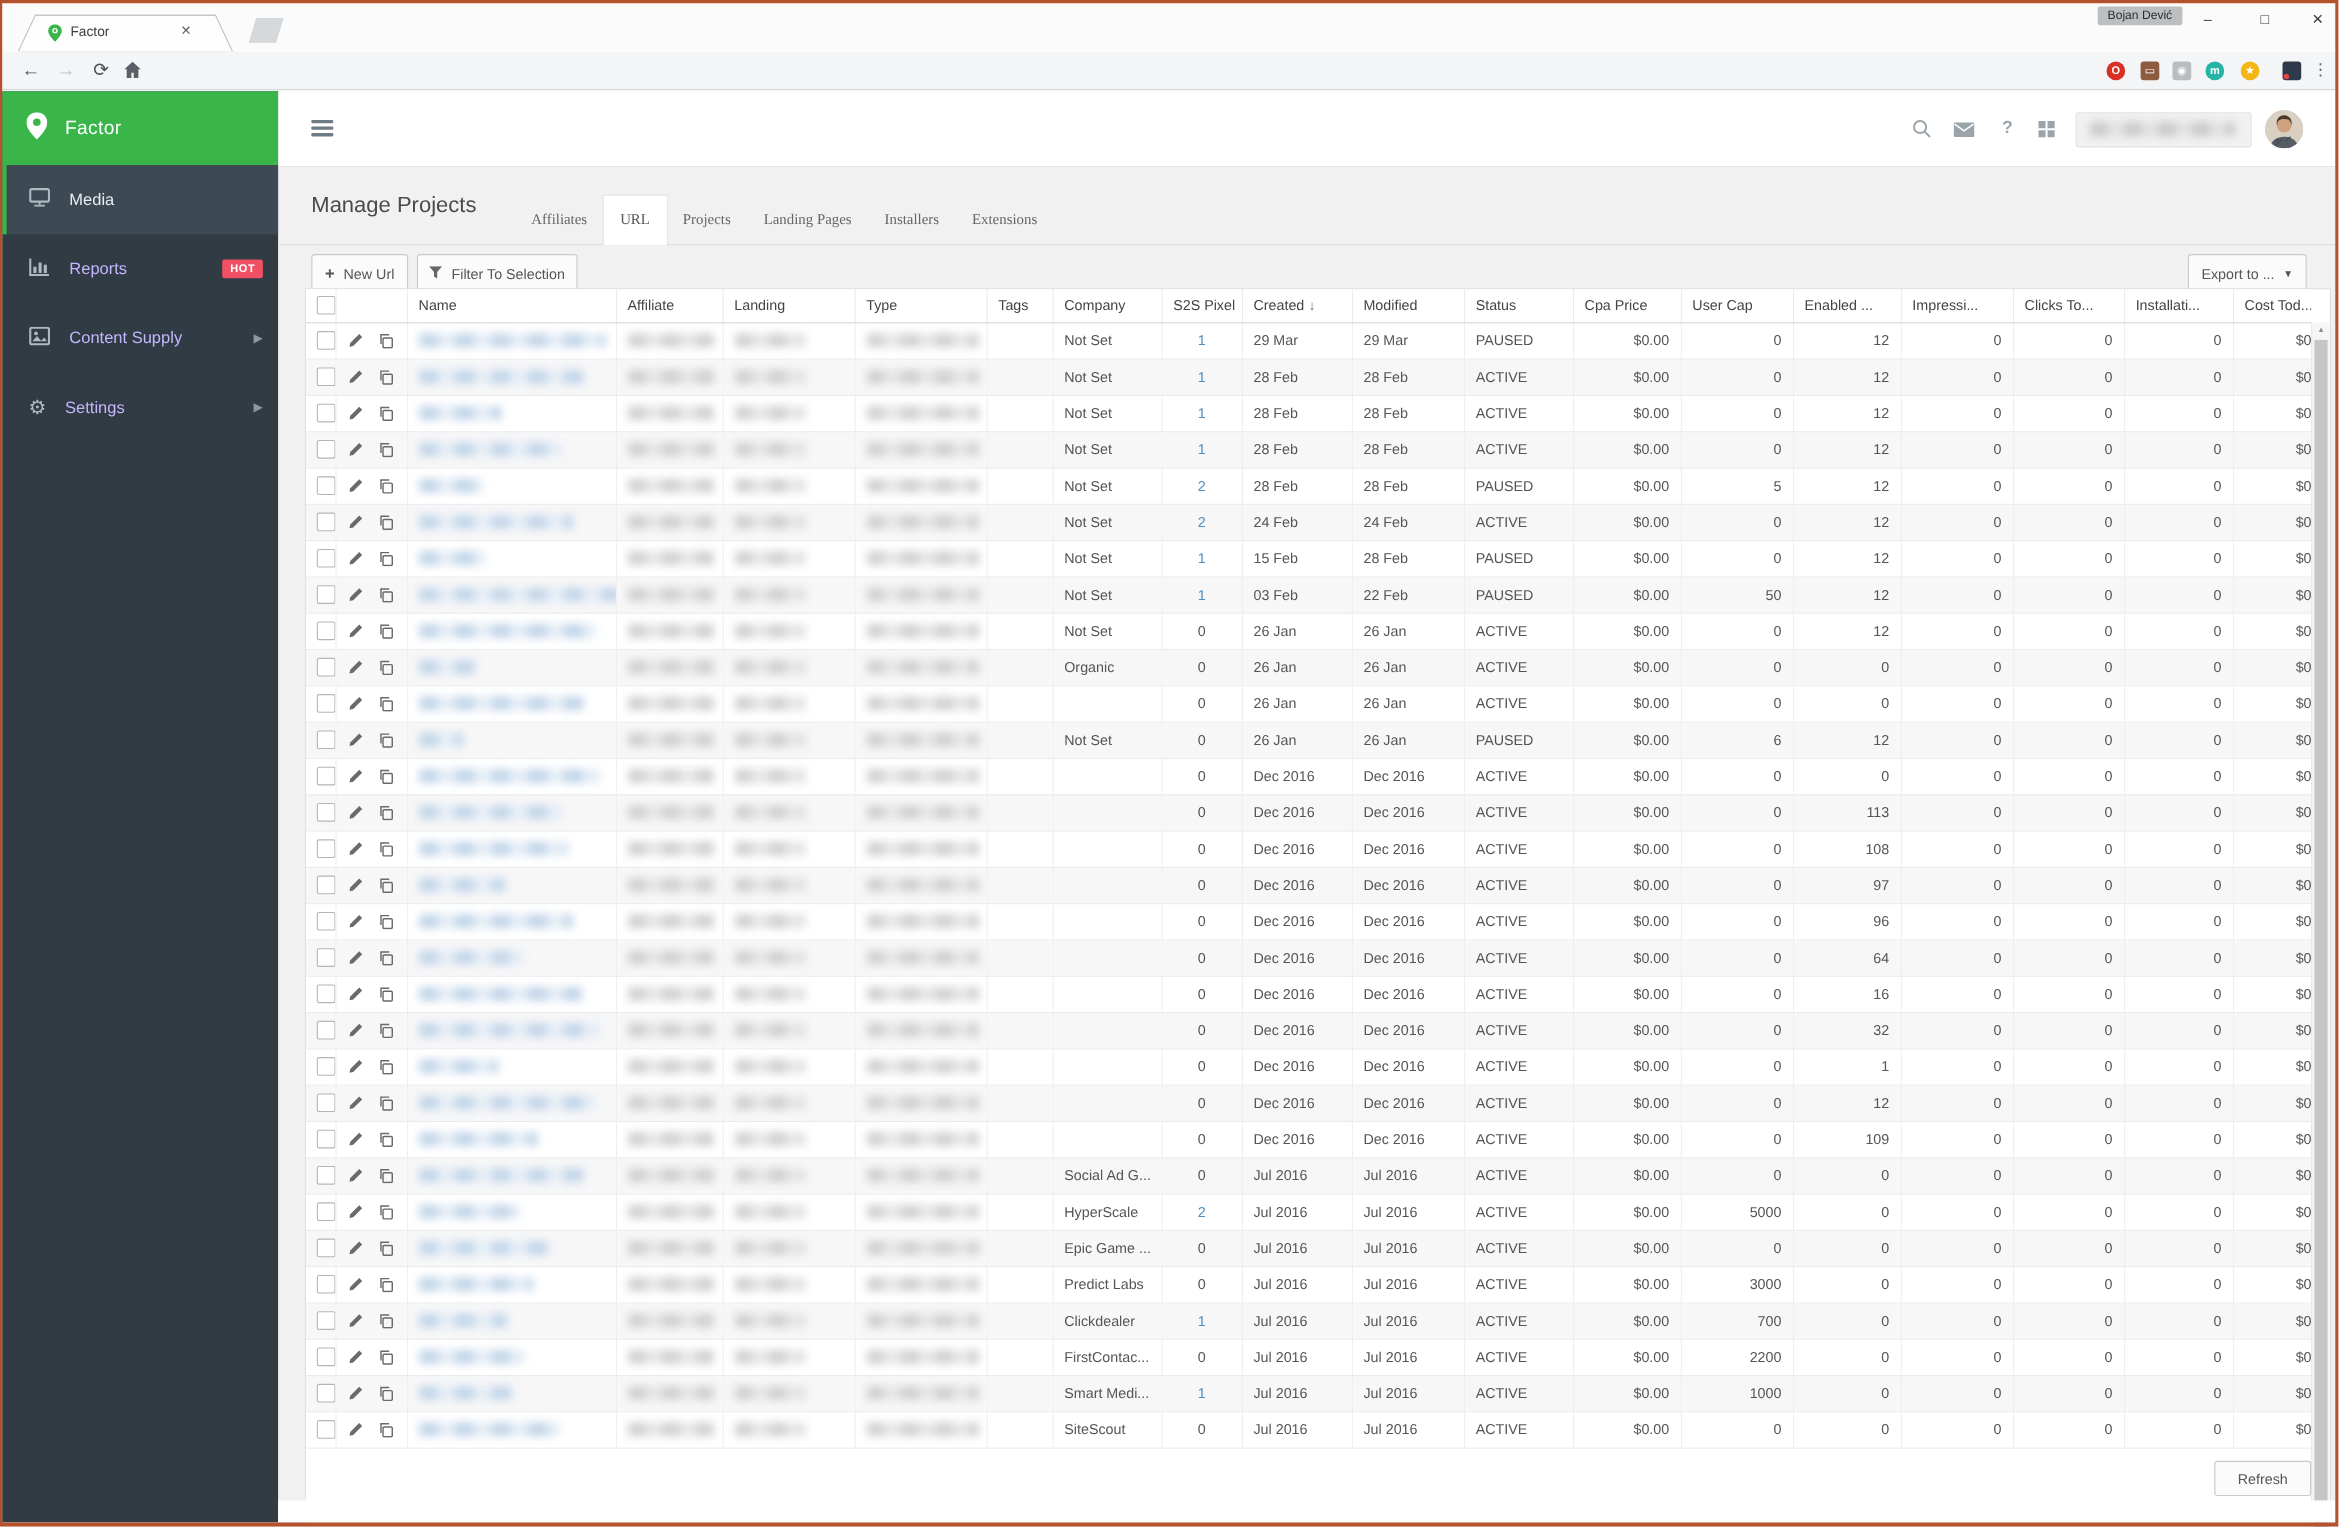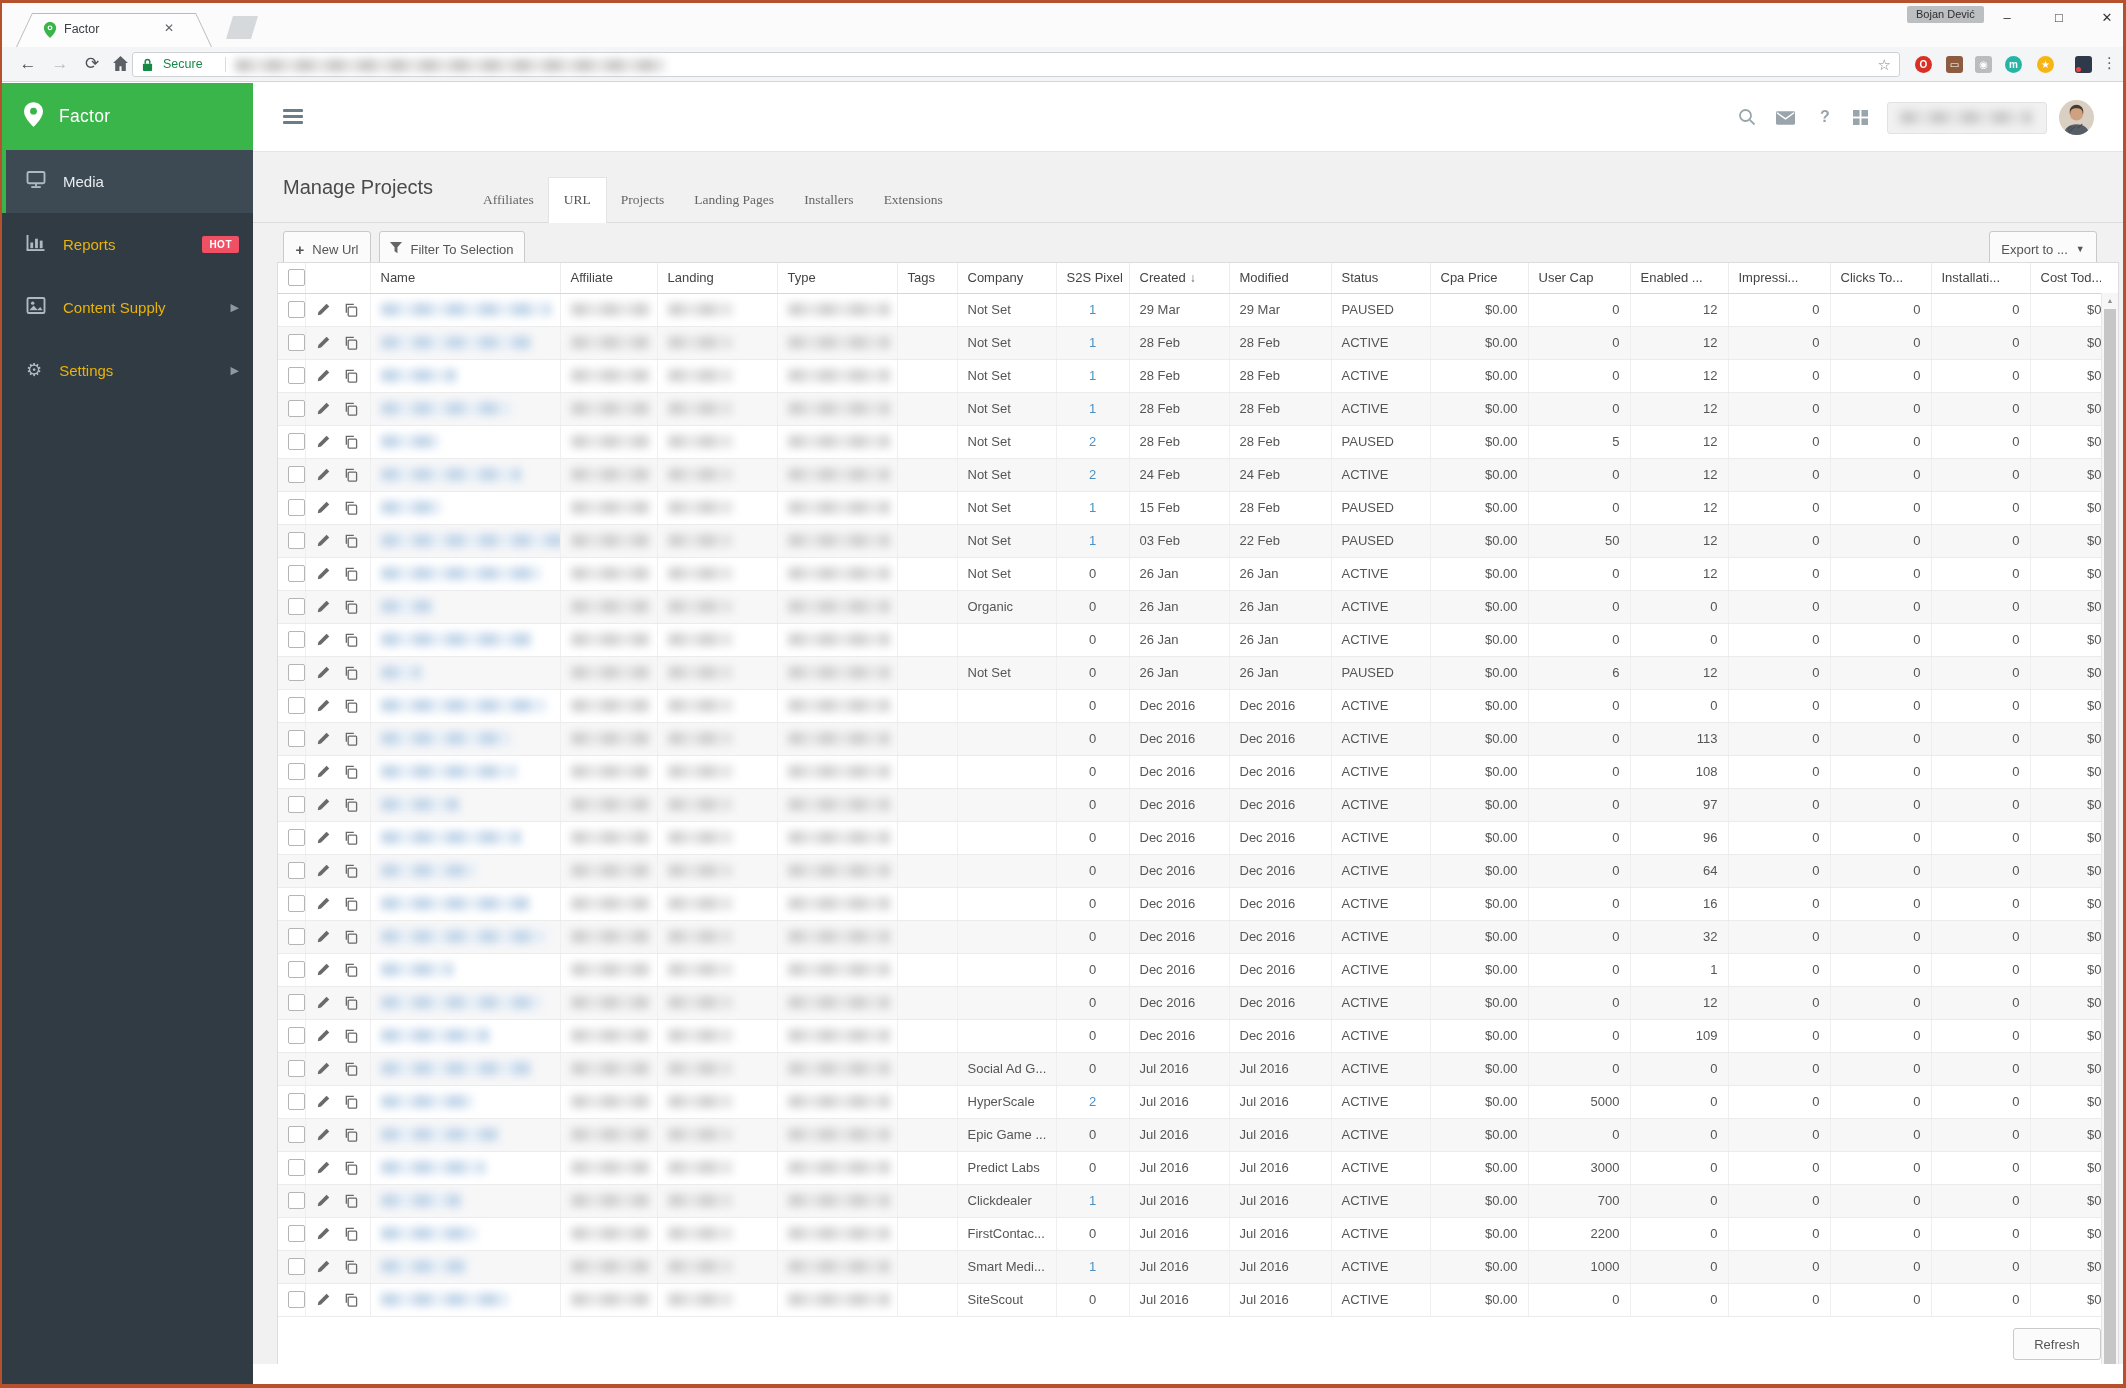--- a/index.html
+++ b/index.html
@@ -30,21 +30,21 @@
   .star{position:absolute;right:8px;top:3px;font-size:15px;color:#80868b;cursor:pointer;}
   .ext{position:absolute;top:9px;width:17px;height:17px;border-radius:50%;text-align:center;line-height:17px;font-size:10px;font-weight:bold;color:#fff;cursor:pointer;}
   .dots{position:absolute;top:7px;font-size:15px;color:#5f6368;cursor:pointer;}
   
   .app{position:absolute;top:83px;left:2px;right:3px;bottom:4px;background:#f1f1f2;}
   
   .sidebar{position:absolute;left:0;top:0;bottom:0;width:251px;background:#303b44;}
   .brand{height:67px;background:#3ab54a;display:flex;align-items:center;padding-left:22px;}
   .brand .nm{color:#fff;font-size:17.5px;margin-left:16px;letter-spacing:.3px;}
   .side-item{height:63px;display:flex;align-items:center;padding-left:24px;cursor:pointer;box-sizing:border-box;position:relative;}
-  .side-item .lbl{color:#eab308;font-size:15px;margin-left:17px;}
+  .side-item .lbl{color:#c4b5fd;font-size:15px;margin-left:17px;}
   .side-item.active{background:#3d4a54;border-left:4px solid #3ab54a;padding-left:20px;align-items:center;}
   .side-item.active .lbl{color:#e8edf0;}
   .badge{margin-left:auto;margin-right:14px;background:#ef5064;color:#fff;font-size:10px;font-weight:bold;padding:3px 7px;border-radius:2px;letter-spacing:.5px;}
   .chev{margin-left:auto;margin-right:14px;color:#8d98a0;font-size:11px;}
   
   .topbar{position:absolute;left:251px;right:0;top:0;height:69px;background:#fff;border-bottom:1px solid #e4e4e5;box-sizing:border-box;}
   .hamb{position:absolute;left:30px;top:26px;width:20px;cursor:pointer;}
   .hamb div{height:2.5px;background:#6d7d87;margin-bottom:3.5px;border-radius:1px;}
   .tb-ico{position:absolute;top:25px;width:20px;height:20px;color:#9aa5ab;cursor:pointer;text-align:center;}
   .namebox{position:absolute;left:1634px;top:19px;width:158px;height:30px;background:#f1f1f1;border:1px solid #e2e2e2;border-radius:3px;}
@@ -108,32 +108,20 @@
 
 <div class="chrome-bar">
   <span class="navbtn" style="left:12px;color:#4c5257">←</span>
   <span class="navbtn" style="left:44px;color:#b9bdc1">→</span>
   <span class="navbtn" style="left:76px;color:#4c5257">⟳</span>
   <span class="navbtn" style="left:104px">
     <svg viewBox="0 0 16 16" width="17" height="17" style="margin-top:8px">
         <path d="M8 1L1 7.5h2V15h4v-4.5h2V15h4V7.5h2z" fill="#5a6065"></path>
       </svg>
   </span>
-  <div class="urlbar">
-    <span class="abs" style="left:9px;top:5px">
-      <svg viewBox="0 0 12 15" width="11" height="14">
-          <rect x="1" y="6" width="10" height="8" rx="1" fill="#148a44"></rect>
-          <path d="M3.5 6V4a2.5 2.5 0 0 1 5 0v2" fill="none" stroke="#148a44" stroke-width="1.6"></path>
-        </svg>
-    </span>
-    <span class="secure">Secure</span>
-    <span class="url-div"></span>
-    <div class="redact abs" style="left:102px;top:6px;width:430px"></div>
-    <span class="star">☆</span>
-  </div>
   <div id="ext-row">
       <span class="ext" style="left: 1913px; background: rgb(217, 48, 37); border-radius: 50%;">O</span>
       <span class="ext" style="left: 1944px; background: rgb(141, 91, 63); border-radius: 3px;">▭</span>
       <span class="ext" style="left: 1973px; background: rgb(185, 189, 191); border-radius: 3px;">◉</span>
       <span class="ext" style="left: 2003px; background: rgb(38, 181, 164); border-radius: 50%;">m</span>
       <span class="ext" style="left: 2035px; background: rgb(245, 181, 21); border-radius: 50%;">★</span>
       <span class="ext" style="left: 2073px; background: rgb(46, 58, 74); border-radius: 3px;">
         <i style="position: absolute; left: 1px; bottom: 1px; width: 5px; height: 5px; border-radius: 50%; background: rgb(232, 69, 69);"></i>
       </span>
     </div>

